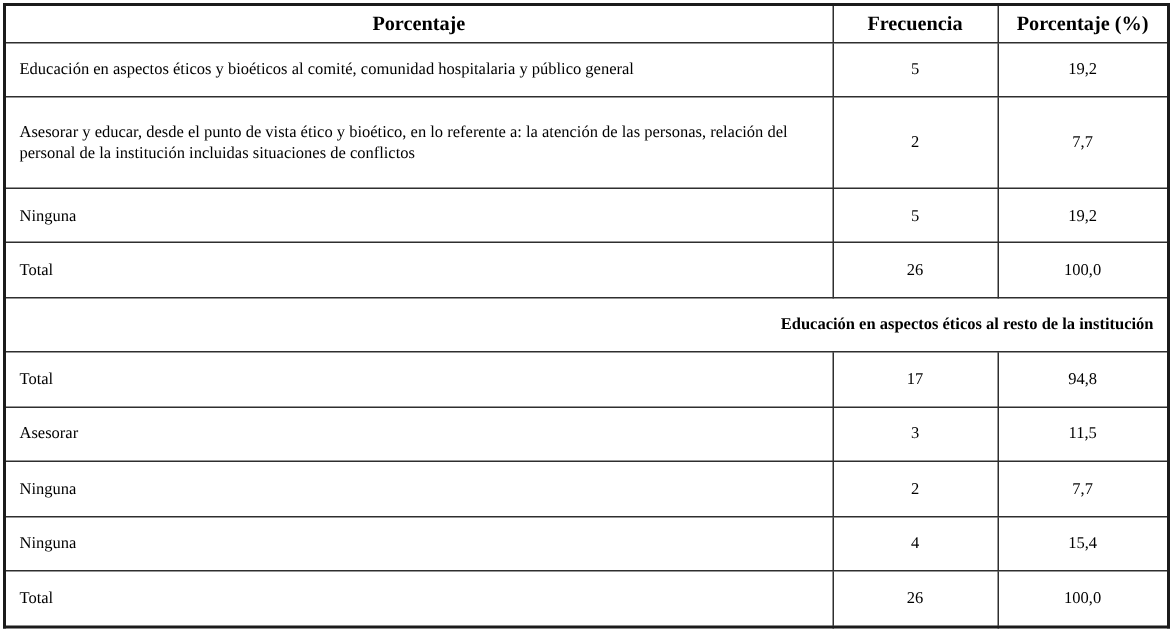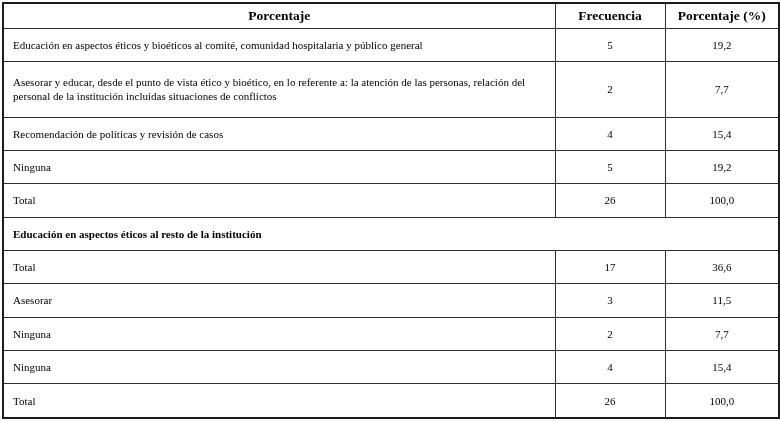--- a/index.html
+++ b/index.html
@@ -37,21 +37,21 @@
     text-align: center;
     font-size: 13.5px;
   }
   .freq-table td.act {
     text-align: left;
   }
   .freq-table td.num {
     text-align: center;
   }
   .freq-table tr.section-row td {
-    text-align: left;
+    text-align: right;
     font-weight: bold;
   }
 </style>
 </head>
 <body>
 
 <table class="freq-table">
   <colgroup>
     <col style="width: 552px">
     <col style="width: 110px">
@@ -69,41 +69,36 @@
       <td class="act">Educación en aspectos éticos y bioéticos al comité, comunidad hospitalaria y público general</td>
       <td class="num">5</td>
       <td class="num">19,2</td>
     </tr>
     <tr>
       <td class="act">Asesorar y educar, desde el punto de vista ético y bioético, en lo referente a: la atención de las personas, relación del personal de la institución incluidas situaciones de conflictos</td>
       <td class="num">2</td>
       <td class="num">7,7</td>
     </tr>
     <tr>
-      <td class="act">Recomendación de políticas y revisión de casos</td>
-      <td class="num">4</td>
-      <td class="num">15,4</td>
-    </tr>
-    <tr>
       <td class="act">Ninguna</td>
       <td class="num">5</td>
       <td class="num">19,2</td>
     </tr>
     <tr>
       <td class="act">Total</td>
       <td class="num">26</td>
       <td class="num">100,0</td>
     </tr>
     <tr class="section-row">
       <td colspan="3">Educación en aspectos éticos al resto de la institución</td>
     </tr>
     <tr>
       <td class="act">Total</td>
       <td class="num">17</td>
-      <td class="num">36,6</td>
+      <td class="num">94,8</td>
     </tr>
     <tr>
       <td class="act">Asesorar</td>
       <td class="num">3</td>
       <td class="num">11,5</td>
     </tr>
     <tr>
       <td class="act">Ninguna</td>
       <td class="num">2</td>
       <td class="num">7,7</td>

